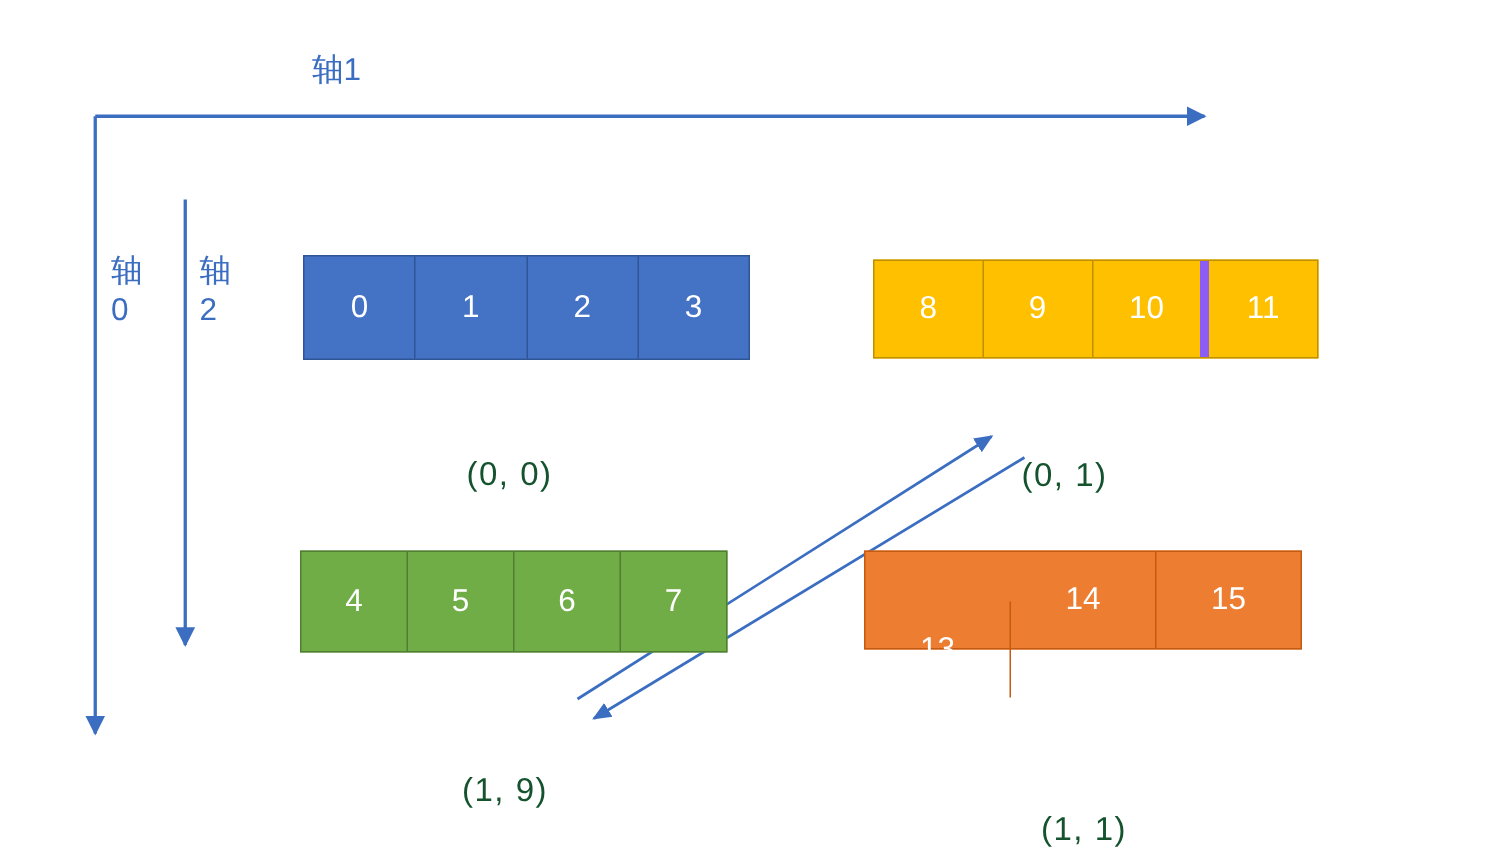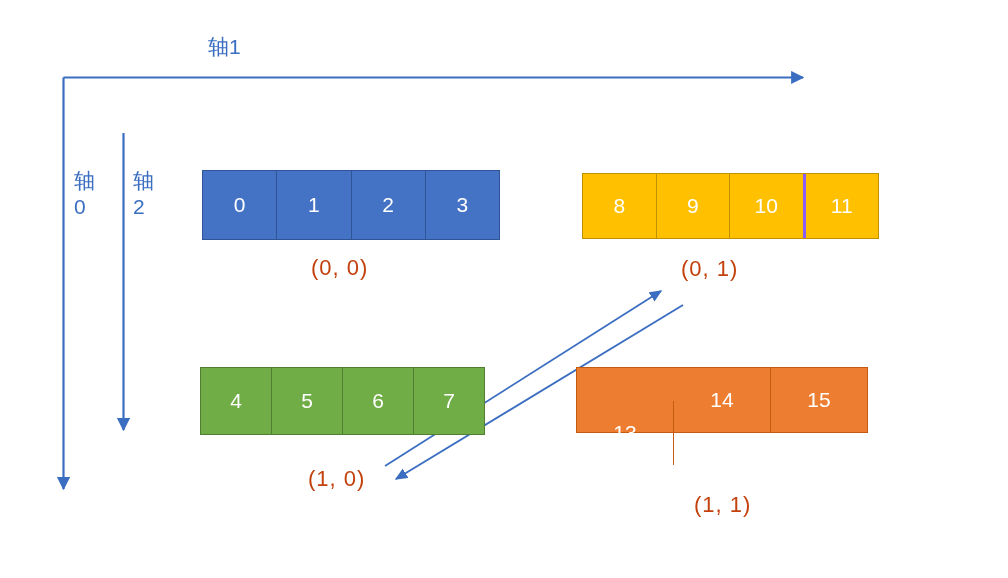--- a/index.html
+++ b/index.html
@@ -65,25 +65,26 @@
     align-items: center;
     justify-content: center;
     color: #ffffff;
     font-family: "Liberation Sans", sans-serif;
     font-size: 21px;
     box-sizing: border-box;
     height: 100%;
   }
   .group-label {
     position: absolute;
-    color: #c2410c;
+    color: #14532d;
     font-family: "Liberation Sans", sans-serif;
     font-size: 22px;
     letter-spacing: 1px;
     white-space: pre;
+    margin-top: 48px;
   }
 </style>
 </head>
 <body>
 
 <div id="canvas">
 
   <svg class="axes" viewBox="0 0 1008 578">
     <defs>
       <marker id="arrowhead" markerWidth="7" markerHeight="7" refX="5.4" refY="3" orient="auto" markerUnits="strokeWidth">
@@ -117,33 +118,33 @@
     <div class="cell" style="border-right:1px solid #2F5597;">1</div>
     <div class="cell" style="border-right:1px solid #2F5597;">2</div>
     <div class="cell">3</div>
   </div>
   <div class="group-label" style="left:311px; top:255px;">(0, 0)</div>
 
   <div class="block-row" style="left:582px; top:173px; width:297px; height:66px;
               background:#FFC000; border:1px solid #BF9000;">
     <div class="cell" style="border-right:1px solid #BF9000;">8</div>
     <div class="cell" style="border-right:1px solid #BF9000;">9</div>
-    <div class="cell" style="border-right:3px solid #8b5cf6;">10</div>
+    <div class="cell" style="border-right:6px solid #8b5cf6;">10</div>
     <div class="cell">11</div>
   </div>
   <div class="group-label" style="left:681px; top:256px;">(0, 1)</div>
 
   <div class="block-row" style="left:200px; top:367px; width:285px; height:68px;
               background:#70AD47; border:1px solid #507E32;">
     <div class="cell" style="border-right:1px solid #507E32;">4</div>
     <div class="cell" style="border-right:1px solid #507E32;">5</div>
     <div class="cell" style="border-right:1px solid #507E32;">6</div>
     <div class="cell">7</div>
   </div>
-  <div class="group-label" style="left:308px; top:466px;">(1, 0)</div>
+  <div class="group-label" style="left:308px; top:466px;">(1, 9)</div>
 
   <div class="block-row" style="left:576px; top:367px; width:292px; height:66px;
               background:#ED7D31; border:1px solid #C55A11;">
     <div class="cell" style="border-right:1px solid #C55A11;margin-top:33px;">13</div>
     <div class="cell" style="border-right:1px solid #C55A11;">14</div>
     <div class="cell">15</div>
   </div>
   <div class="group-label" style="left:694px; top:492px;">(1, 1)</div>
 
 </div>

